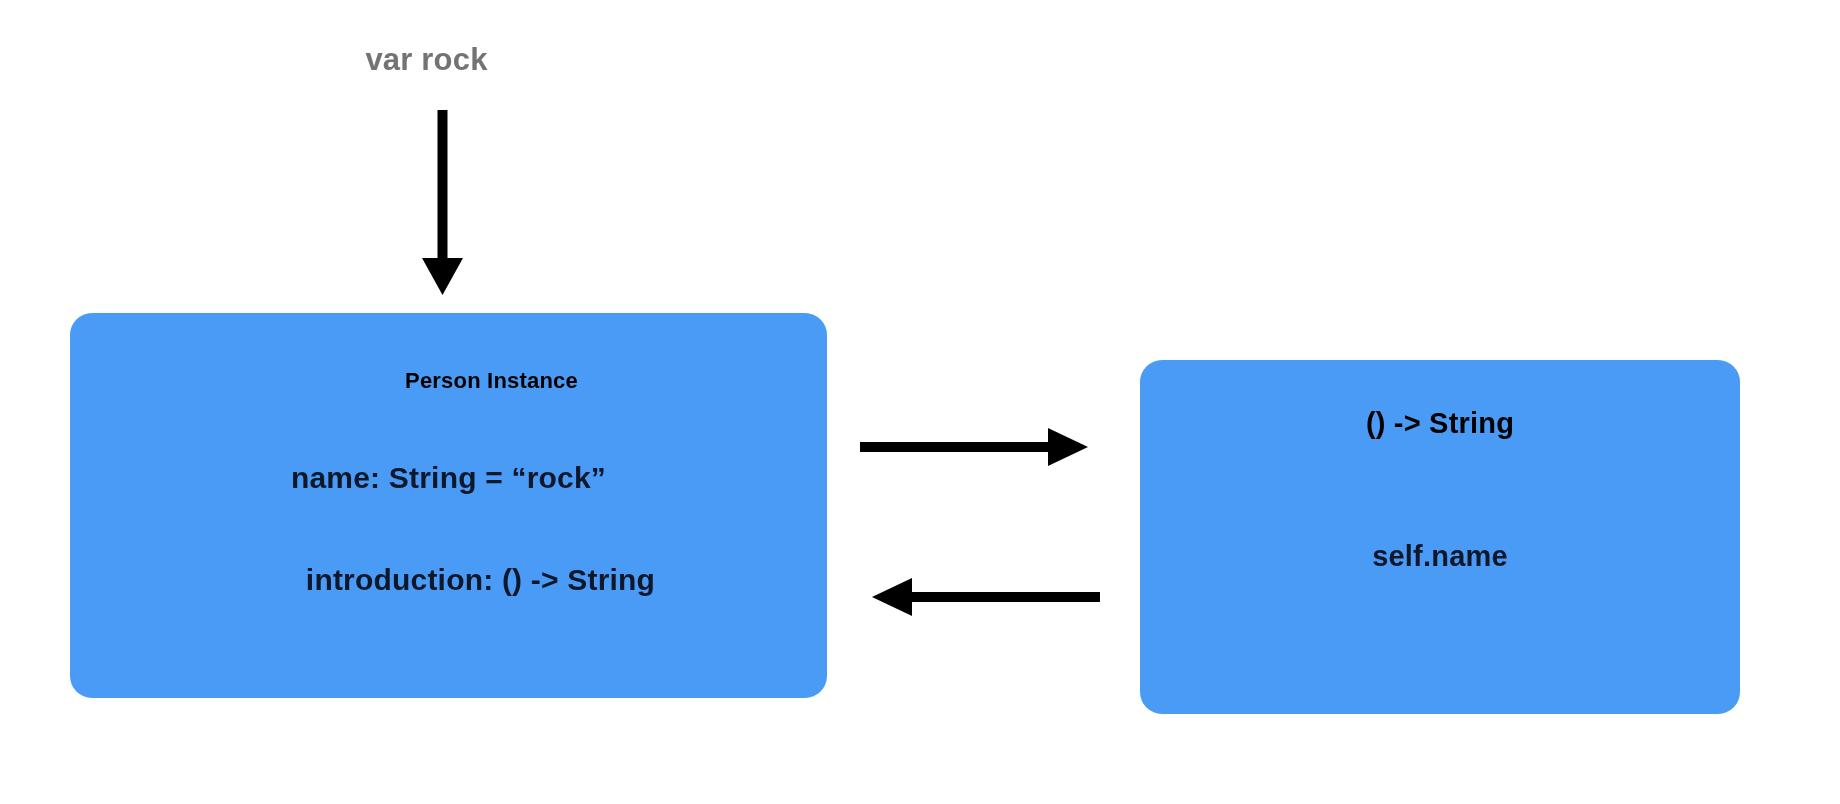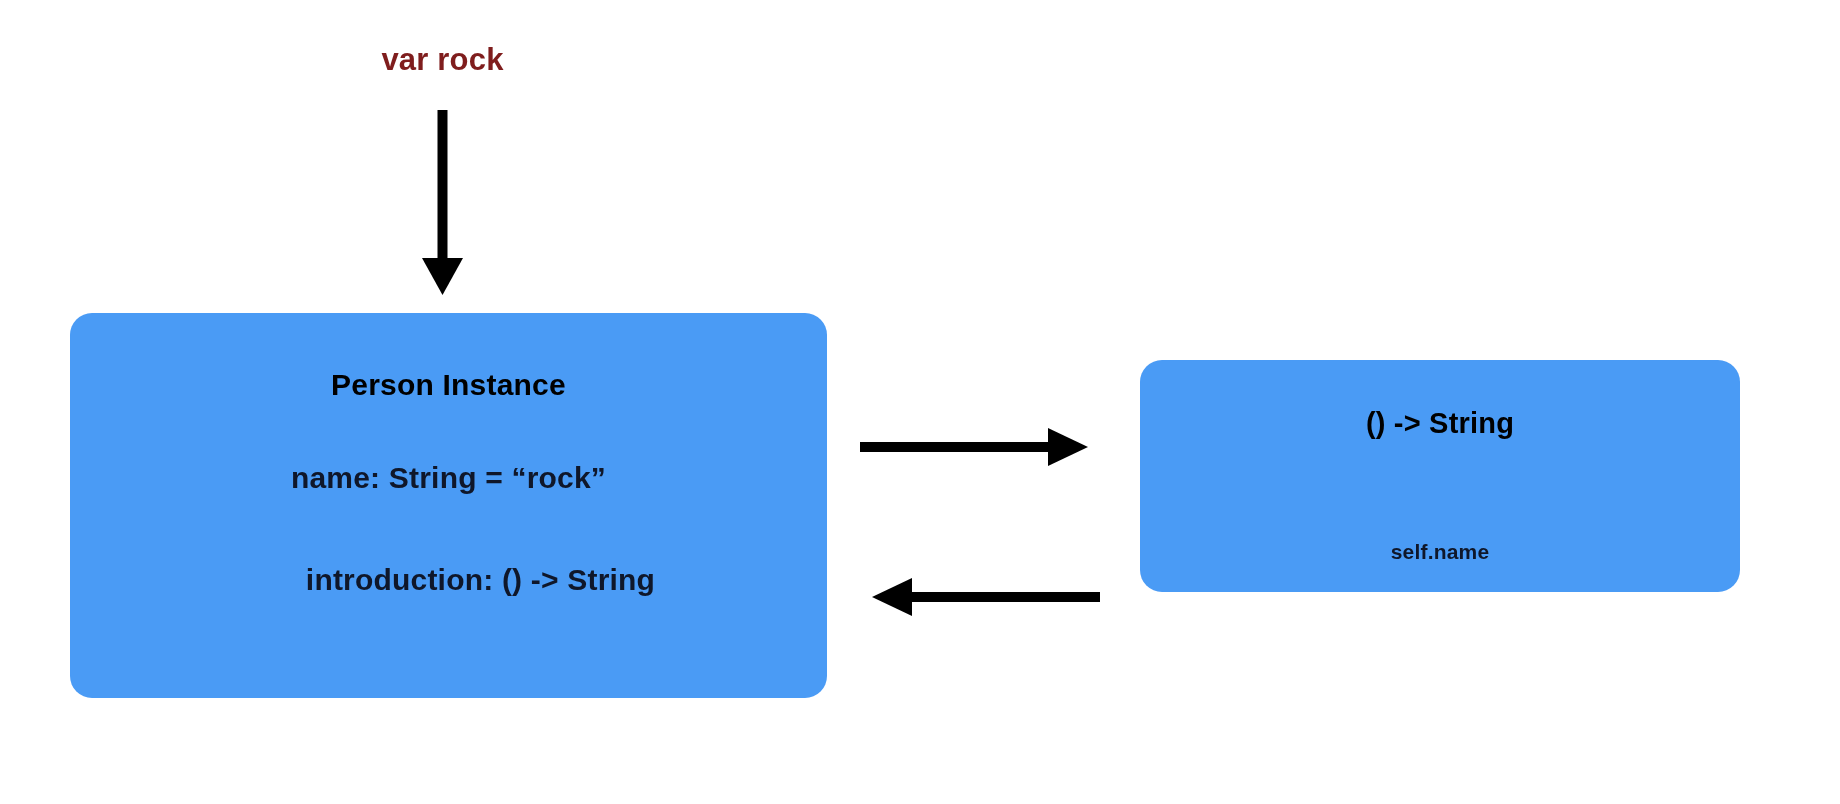--- a/index.html
+++ b/index.html
@@ -14,27 +14,27 @@
     position: relative;
     width: 1840px;
     height: 804px;
     background: #ffffff;
     overflow: hidden;
   }
 
   
   .var-label {
     position: absolute;
-    left: 290px;
+    left: 274px;
     top: 42px;
     width: 305px;
     text-align: center;
     font-size: 31px;
     font-weight: 700;
-    color: #7f1d1d;
+    color: #737373;
     letter-spacing: 0.2px;
     white-space: nowrap;
   }
 
   
   .node-box {
     position: absolute;
     background: #4a9bf5;
     border-radius: 22px;
     box-sizing: border-box;
@@ -42,39 +42,40 @@
   #instance-box {
     left: 70px;
     top: 313px;
     width: 757px;
     height: 385px;
   }
   #closure-box {
     left: 1140px;
     top: 360px;
     width: 600px;
-    height: 232px;
+    height: 354px;
   }
 
   .box-line {
     position: absolute;
     left: 0;
     width: 100%;
     text-align: center;
     font-weight: 700;
     white-space: nowrap;
   }
   .line-dark  { color: #000000; }
   .line-light { color: #0f172a; }
 
   
   #instance-title {
     top: 55px;
-    font-size: 30px;
+    font-size: 22px;
     letter-spacing: 0.2px;
+    padding-left: 43px;
   }
   #instance-prop {
     top: 148px;
     font-size: 30px;
     letter-spacing: 0.2px;
   }
   #instance-method {
     top: 250px;
     font-size: 30px;
     letter-spacing: 0.2px;
@@ -82,21 +83,21 @@
   }
 
   
   #closure-signature {
     top: 47px;
     font-size: 29px;
     letter-spacing: 0.2px;
   }
   #closure-body {
     top: 180px;
-    font-size: 21px;
+    font-size: 29px;
     letter-spacing: 0.2px;
   }
 
   
   .arrow-svg {
     position: absolute;
     overflow: visible;
   }
   #arrow-down-svg  { left: 400px;  top: 110px; }
   #arrow-right-svg { left: 860px;  top: 425px; }

